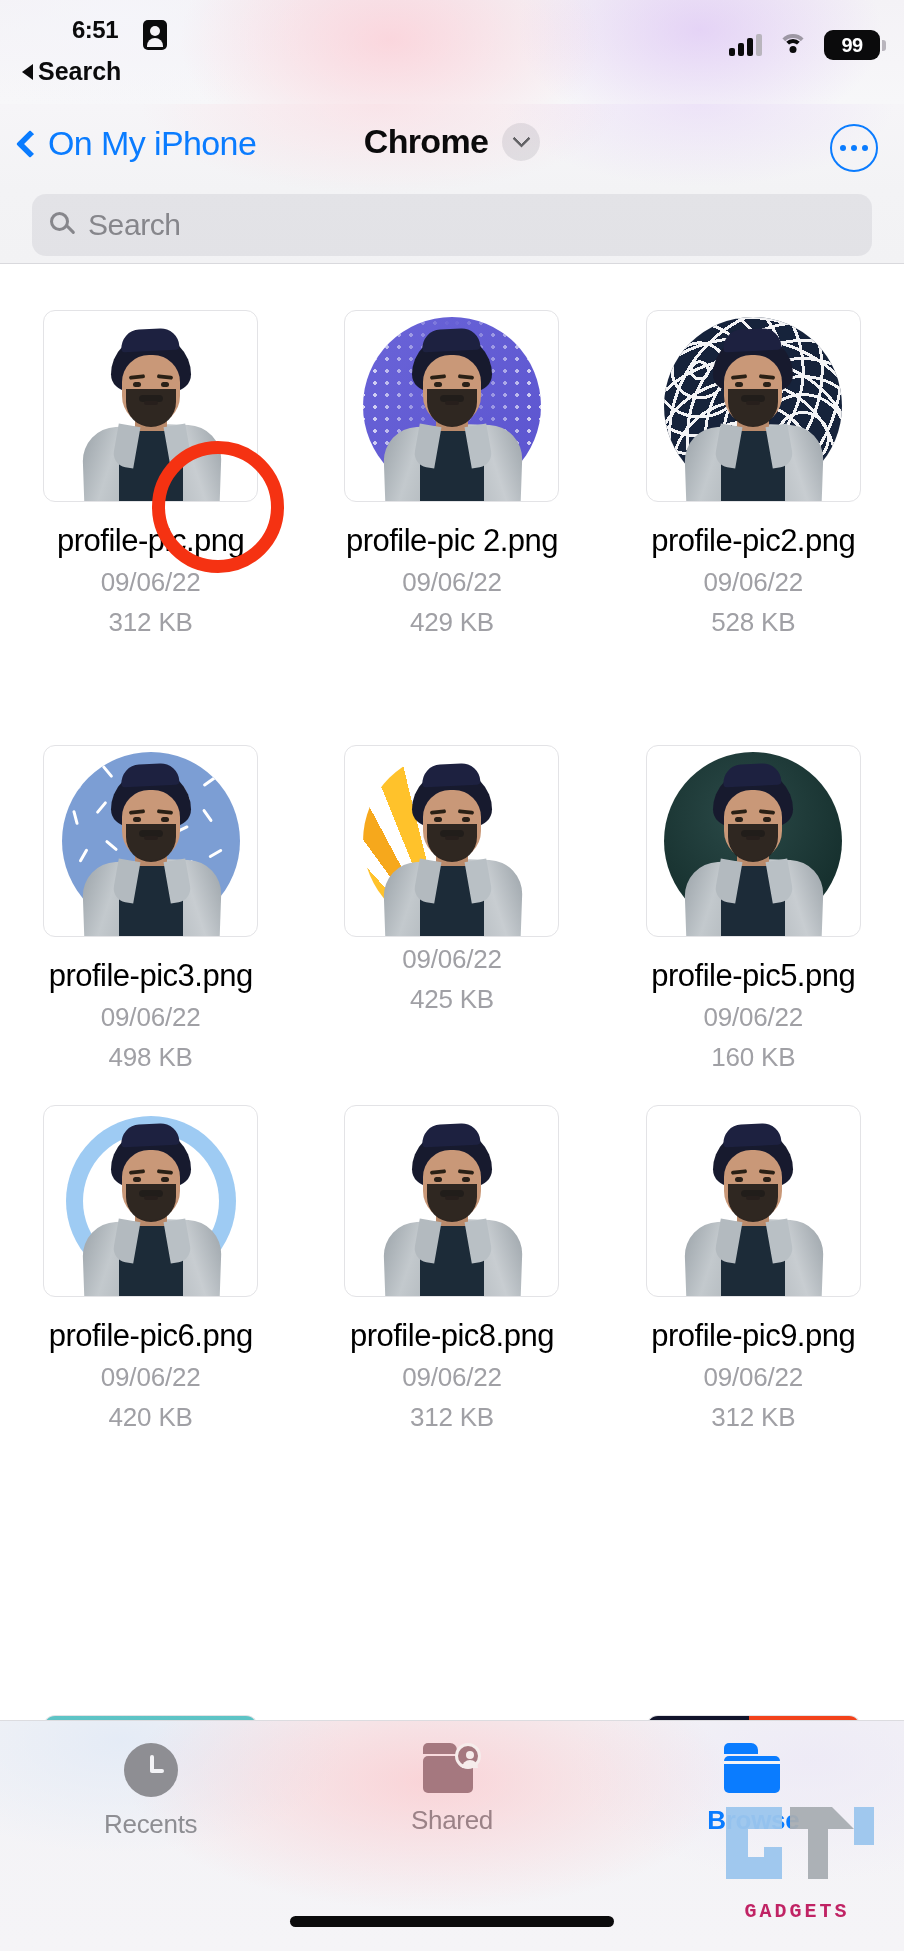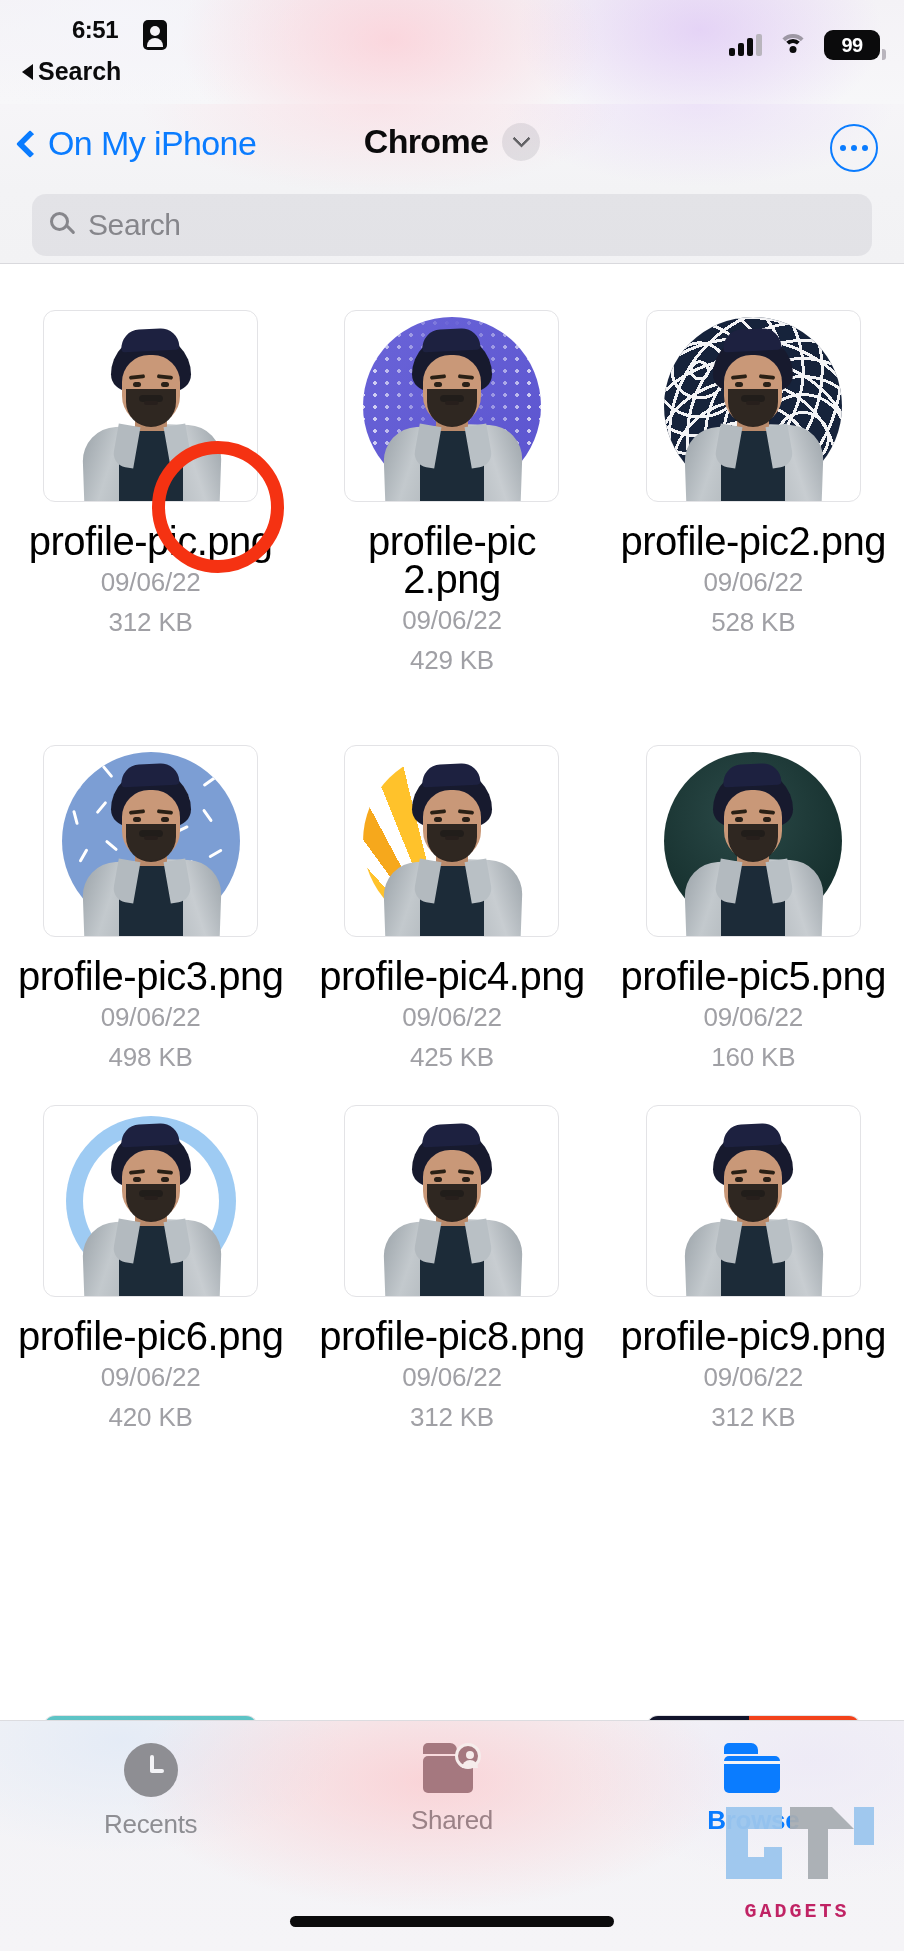--- a/index.html
+++ b/index.html
@@ -53,21 +53,21 @@
   .bars i:nth-child(1){height:8px}
   .bars i:nth-child(2){height:13px}
   .bars i:nth-child(3){height:18px}
   .bars i:nth-child(4){height:22px; background:#b9b5bd}
   .wifi{ position:relative; width:30px; height:22px; }
   .wifi span{ position:absolute; left:50%; transform:translateX(-50%); border:3px solid #0b0b0c;
     border-bottom-color:transparent; border-left-color:transparent; border-right-color:transparent; border-radius:50%; }
   .wifi span:nth-child(1){ width:30px;height:30px; top:0; border-width:4px; opacity:.35;}
   .wifi span:nth-child(2){ width:19px;height:19px; top:5px; border-width:4px;}
   .wifi span:nth-child(3){ width:7px;height:7px; top:12px; background:#0b0b0c; border-radius:50%; border:none;}
-  .batt{ position:relative; display:flex; align-items:flex-end; }
+  .batt{ position:relative; display:flex; align-items:center; }
   .batt-body{
     width:56px;height:30px;border-radius:9px;background:#0b0b0c;
     display:flex;align-items:center;justify-content:center;
     color:#fff;font-size:20px;font-weight:700;letter-spacing:-.5px;
   }
   .batt-tip{ width:4px;height:11px;background:#b9b5bd;border-radius:0 3px 3px 0; margin-left:2px;}
 
   
   .nav-bar{
     position:absolute; top:104px; left:0; width:904px; height:160px;
@@ -228,21 +228,21 @@
   .bg-dark .circle-bg{ background:radial-gradient(circle at 45% 35%, #2b4a48, #17312f 70%); }
   .bg-ring .circle-bg{ background:#fff; }
   .ring-stroke{
     position:absolute; left:4px; top:4px; right:4px; bottom:4px;
     border-radius:50%; border:17px solid #9ecbf3;
     border-bottom-color:#cfe6fa;
   }
 
   .fname{
     margin-top:20px; width:272px; text-align:center;
-    font-size:40px; line-height:38px; color:#000; letter-spacing:-.5px;
+    font-size:31px; line-height:38px; color:#000; letter-spacing:-.5px;
   }
   .fmeta{
     margin-top:4px; font-size:26px; line-height:36px; color:#a0a0a5; text-align:center; letter-spacing:-.2px;
   }
 
   
   .row-partial{ position:absolute; top:1450px; left:0; width:904px; display:flex; }
   .p-thumb{ width:215px;height:60px;border-radius:12px 12px 0 0; border:1px solid #e3e3e6; border-bottom:none; overflow:hidden; }
 
   
@@ -526,21 +526,20 @@
               <span class="ph-brow-l"></span>
               <span class="ph-brow-r"></span>
             <span class="ph-eye-l"></span>
               <span class="ph-eye-r"></span>
             <span class="ph-stache"></span>
               <span class="ph-mouth"></span>
               <span class="ph-beard"></span>
             </div>
         </div>
       </div>
-      <div class="fname">profile-pic4.png</div>
       <div class="fmeta">09/06/22</div>
       <div class="fmeta">425 KB</div>
     </div>
 
     <div class="cell">
       <div class="thumb bg-dark">
         <div class="bg-layer">
             <div class="circle-bg"></div>
           </div>
         <div class="photo">

